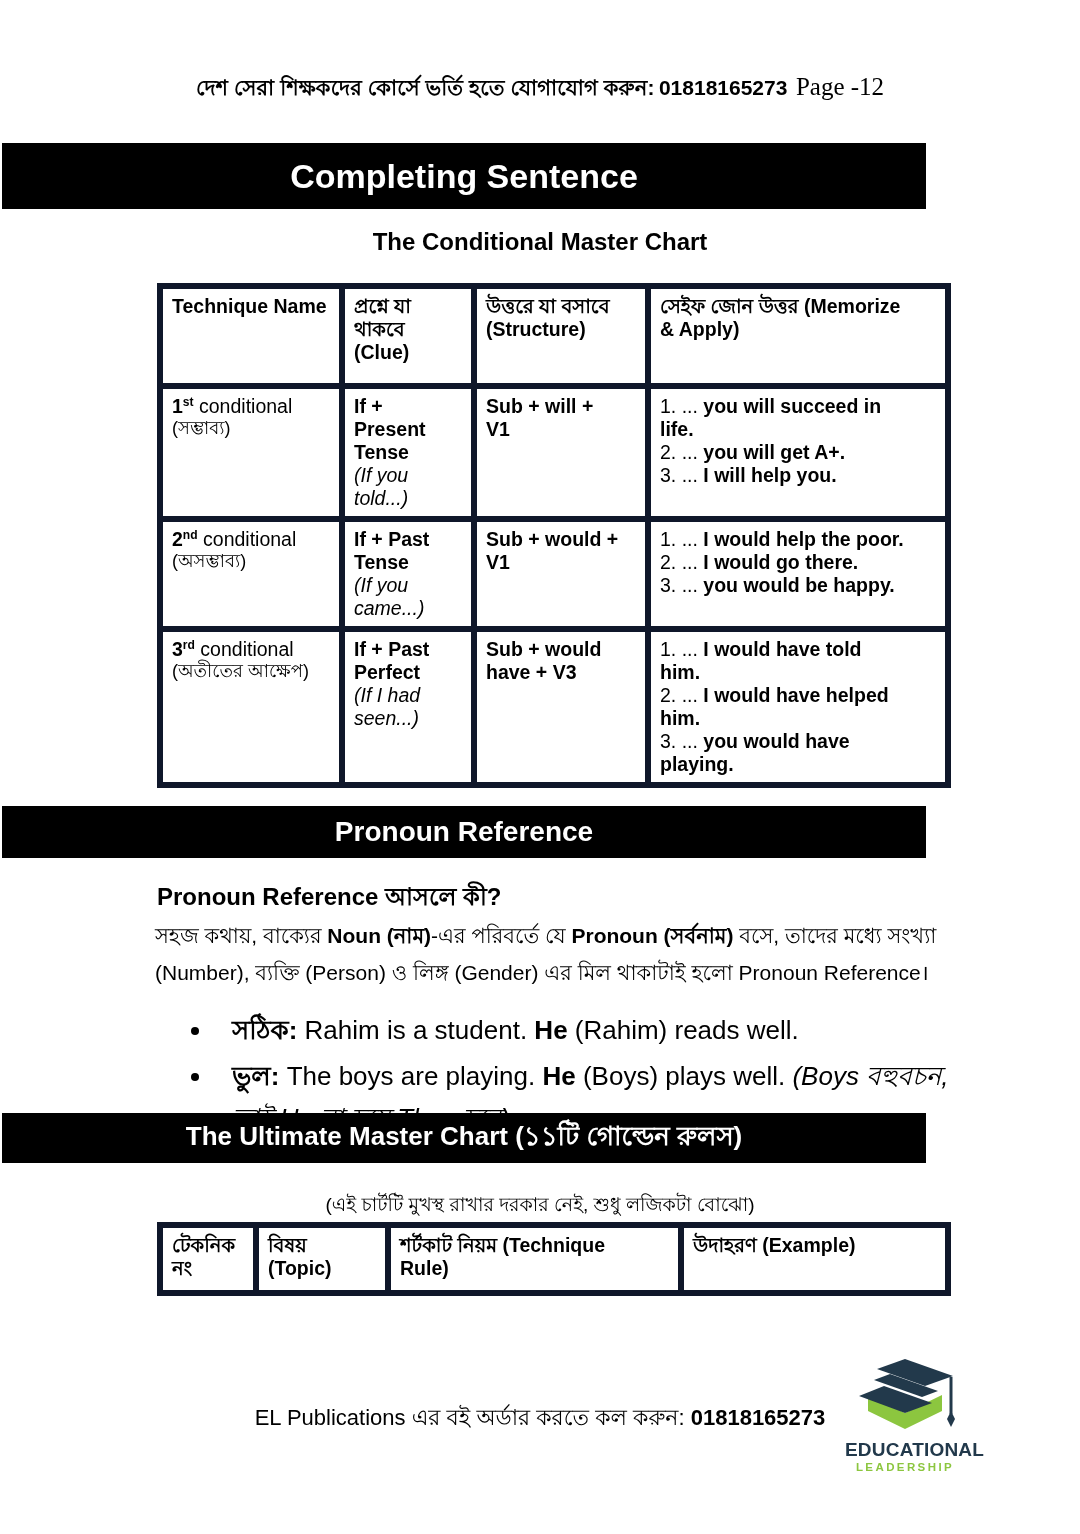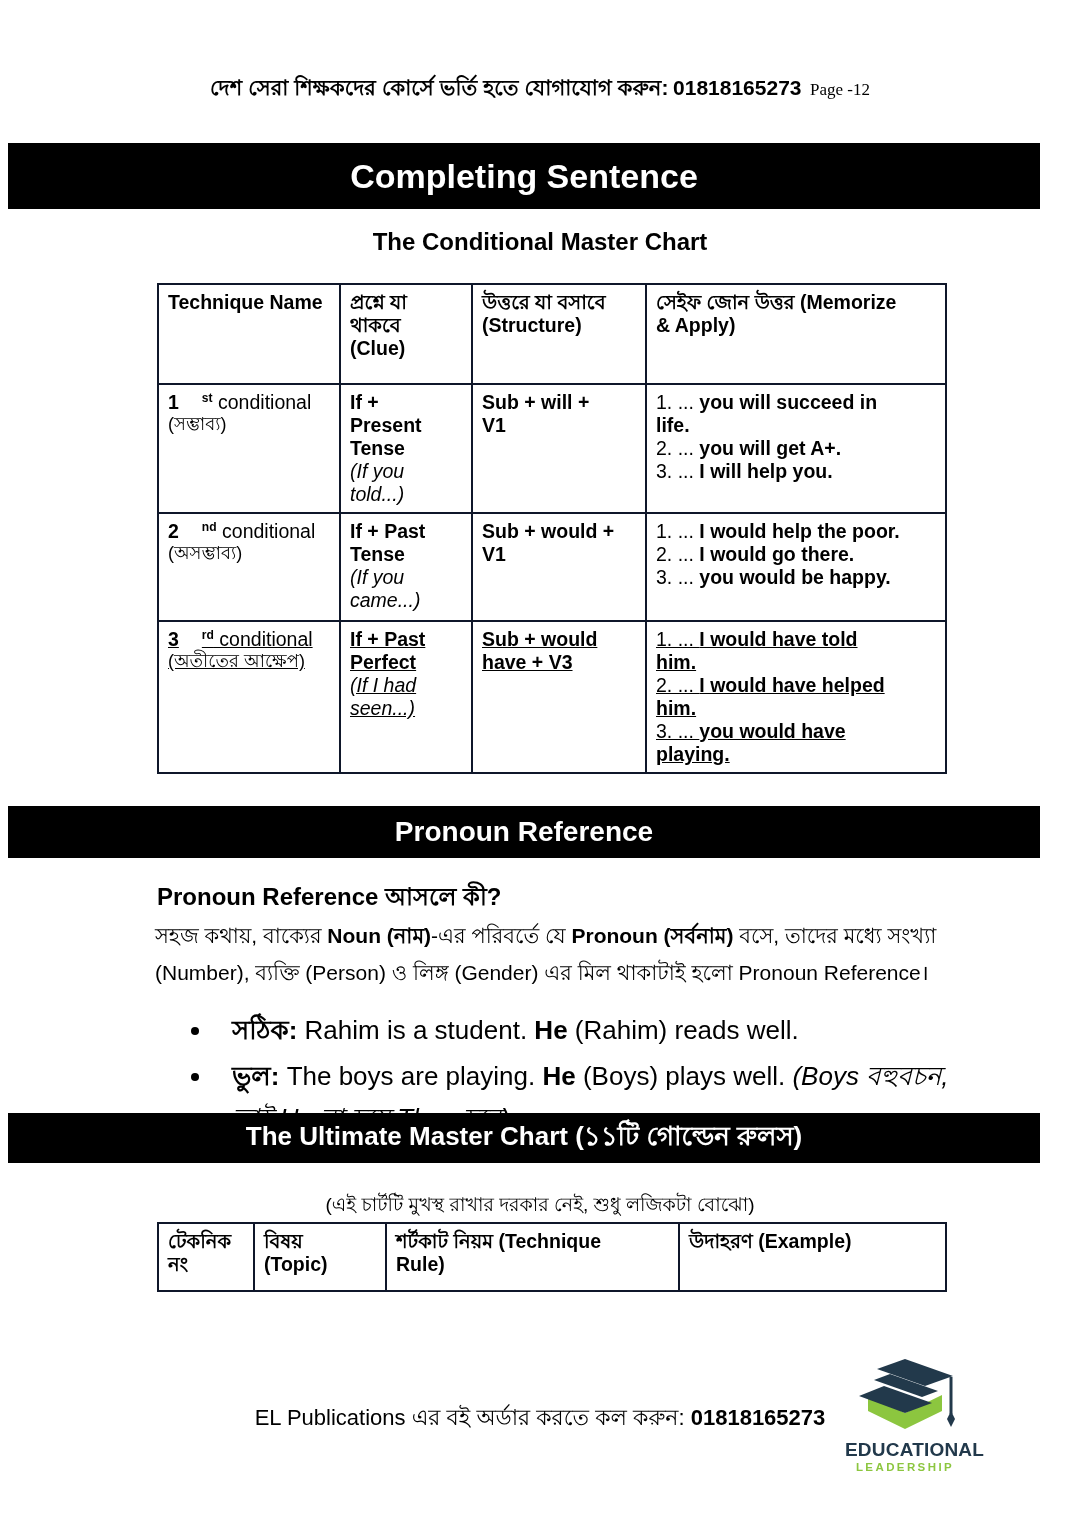--- a/index.html
+++ b/index.html
@@ -23,28 +23,28 @@
     font-weight:bold;
     font-size:21px;
     letter-spacing:0.1px;
   }
   .page-header .phone {
     font-weight:bold;
     font-size:21px;
   }
   .page-header .pageno {
     font-family:"Liberation Serif", serif;
-    font-size:17px;
+    font-size:25px;
     font-weight:normal;
     margin-left:4px;
   }
 
   
   .banner {
-    position:absolute; left:8px; width:1032px;
+    position:absolute; left:2px; width:924px;
     background:#000000;
     color:#ffffff;
     text-align:left;
     font-weight:bold;
     display:flex;
     align-items:center;
     justify-content:center;
   }
   #banner-completing-sentence { top:143px; height:66px; font-size:34px; }
   #banner-pronoun-reference   { top:806px; height:52px; font-size:28px; }
@@ -66,21 +66,21 @@
   }
   #ultimate-note { top:1190px; }
 
   
   table.doc-table {
     position:absolute;
     border-collapse:collapse;
     table-layout:fixed;
   }
   table.doc-table td {
-    border:2px solid #0f172a;
+    border:6px solid #0f172a;
     vertical-align:top;
     padding:6px 7px 6px 9px;
     font-size:19.5px;
     line-height:1.18;
   }
 
   #conditional-table { left:157px; top:283px; width:788px; }
   #conditional-table col.c1 { width:182px; }
   #conditional-table col.c2 { width:132px; }
   #conditional-table col.c3 { width:174px; }
@@ -94,24 +94,24 @@
   #ultimate-table td { height:68px; }
 
   .b   { font-weight:bold; }
   .it  { font-style:italic; }
   .bn-sm { font-size:18px; }
 
   .hdr-cell { font-weight:bold; }
 
   .r1-row td { height:128px; }
   .r2-row td { height:108px; }
-  .r3-row td { height:148px;text-decoration:underline; }
+  .r3-row td { height:148px; }
   .hdr-row td { height:100px; }
 
-  sup { font-size:0.62em; vertical-align:super; line-height:0;margin-left:23px; }
+  sup { font-size:0.62em; vertical-align:super; line-height:0; }
 
   .line { display:block; }
 
   
   #pronoun-question {
     position:absolute; left:157px; top:878px;
     font-weight:bold; font-size:24px;
   }
   #pronoun-def {
     position:absolute; left:155px; top:918px; width:800px;

